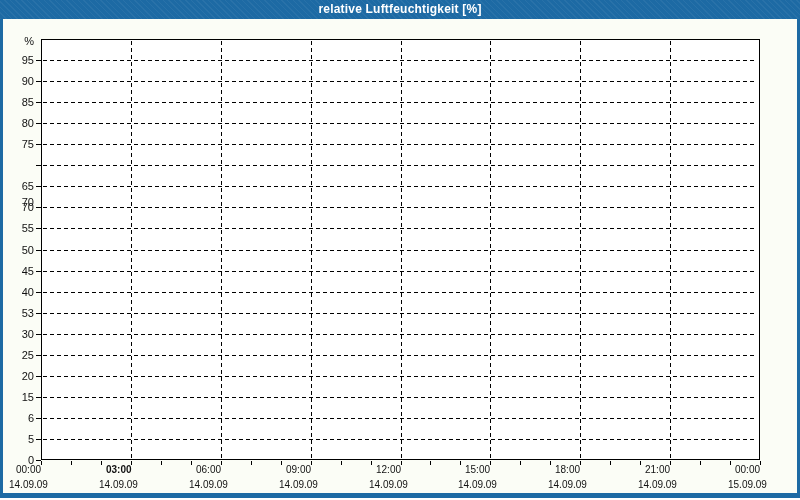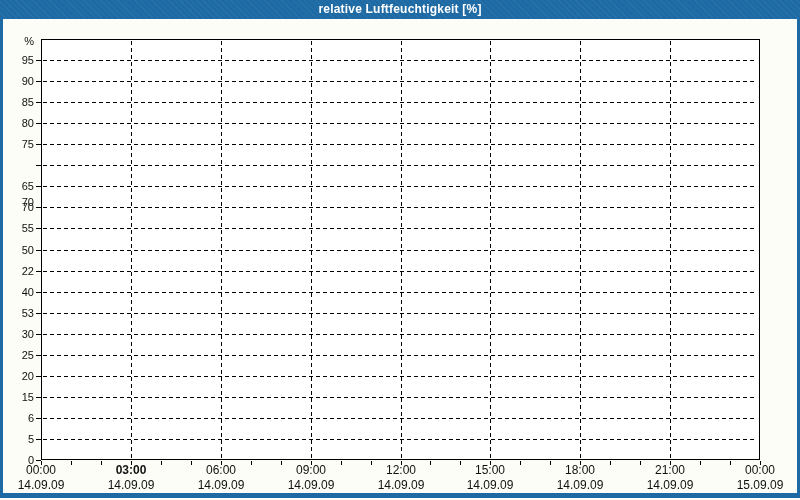--- a/index.html
+++ b/index.html
@@ -48,22 +48,21 @@
   .ytick { width: 5px; height: 1px; background: var(--axis, #000); }
   .xtick { width: 1px; height: 4px; background: var(--axis, #000); }
   .ylabel {
     width: 28px; height: 11px;
     font-size: 11px; line-height: 11px;
     text-align: right;
     color: var(--text, #111111);
   }
   .xlabel-time, .xlabel-date {
     height: 12px;
-    font-size: 12px; line-height: 12px;
-    text-align: center;
+    font-size: 10px; line-height: 12px;
     color: var(--text, #111111);
     white-space: nowrap;
   }
   .xlabel-time { width: 50px; }
   .xlabel-date { width: 64px; }
   .unit-label {
     width: 28px; height: 11px;
     font-size: 11px; line-height: 11px;
     text-align: right;
     color: var(--text, #111111);
@@ -161,21 +160,21 @@
 <div id="label-layer">
     <div class="abs ylabel" style="left: 6px; top: 455px;">0</div>
     <div class="abs ylabel" style="left: 6px; top: 434px;">5</div>
     <div class="abs ylabel" style="left: 6px; top: 413px;">6</div>
     <div class="abs ylabel" style="left: 6px; top: 392px;">15</div>
     <div class="abs ylabel" style="left: 6px; top: 371px;">20</div>
     <div class="abs ylabel" style="left: 6px; top: 350px;">25</div>
     <div class="abs ylabel" style="left: 6px; top: 329px;">30</div>
     <div class="abs ylabel" style="left: 6px; top: 308px;">53</div>
     <div class="abs ylabel" style="left: 6px; top: 287px;">40</div>
-    <div class="abs ylabel" style="left: 6px; top: 266px;">22</div>
+    <div class="abs ylabel" style="left: 6px; top: 266px;">45</div>
     <div class="abs ylabel" style="left: 6px; top: 245px;">50</div>
     <div class="abs ylabel" style="left: 6px; top: 223px;">55</div>
     <div class="abs ylabel" style="left: 6px; top: 202px;">70</div>
     <div class="abs ylabel" style="left: 6px; top: 181px;">65</div>
     <div class="abs ylabel" style="left: 6px; top: 160px; margin-top: 37px;">70</div>
     <div class="abs ylabel" style="left: 6px; top: 139px;">75</div>
     <div class="abs ylabel" style="left: 6px; top: 118px;">80</div>
     <div class="abs ylabel" style="left: 6px; top: 97px;">85</div>
     <div class="abs ylabel" style="left: 6px; top: 76px;">90</div>
     <div class="abs ylabel" style="left: 6px; top: 55px;">95</div>

